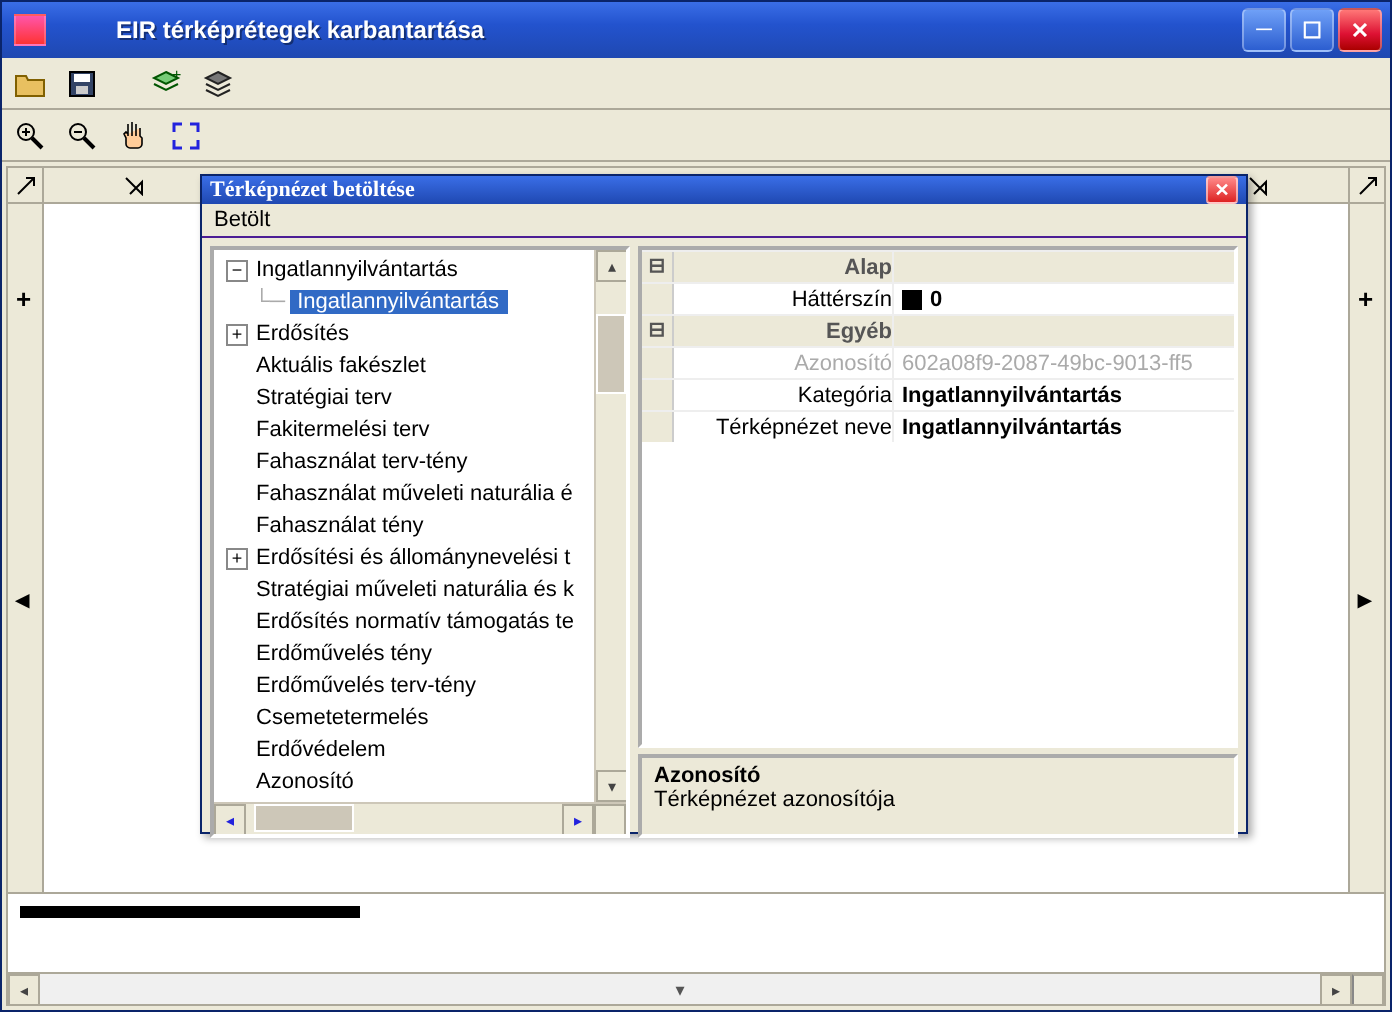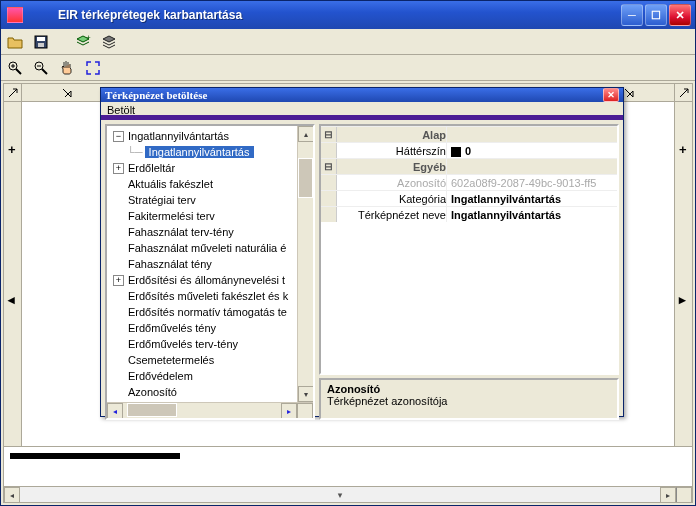--- a/index.html
+++ b/index.html
@@ -33,21 +33,21 @@
   .bottom-scroll { height:16px; display:flex; background:#ece9d8; border-top:1px solid #aca899;}
   .scroll-btn { width:16px; height:16px; background:#ece9d8; border:1px solid #aca899; display:flex; align-items:center; justify-content:center; font-size:8px; color:#444;}
   .scroll-track { flex:1; background:#f0f0f0; position:relative; display:flex; align-items:center; justify-content:center; font-size:9px; color:#555;}
   .right-strip { width:18px; background:#ece9d8; border-left:1px solid #aca899; position:relative;}
 
   
   .dialog { position:absolute; left:99px; top:86px; width:524px; height:330px; border:1px solid #0a246a; background:#ece9d8; box-shadow:2px 2px 4px #0005; display:flex; flex-direction:column;}
   .dlg-title { height:20px; background:linear-gradient(#3a6ee7,#1f48b1); color:#fff; font-weight:bold; font-size:11px; display:flex; align-items:center; padding:0 4px;font-family:Liberation Serif, serif;}
   .dlg-title span { flex:1;}
   .dlg-close { width:16px; height:14px; background:linear-gradient(#f88,#d22); border:1px solid #fff8; border-radius:2px; display:flex; align-items:center; justify-content:center; color:#fff; font-size:9px; cursor:default;}
-  .dlg-menu { height:18px; background:#ece9d8; border-bottom:5px solid #4c1d95; padding:2px 6px; font-size:11px;}
+  .dlg-menu { height:18px; background:#ece9d8; border-bottom:1px solid #4c1d95; padding:2px 6px; font-size:11px;}
   .dlg-body { flex:1; display:flex; }
   
   .tree-panel { width:210px; border:2px inset #fff; background:#fff; margin:4px 2px 4px 4px; position:relative; overflow:hidden; display:flex; flex-direction:column;}
   .tree-inner { flex:1; overflow:hidden; padding:2px 0 2px 4px;}
   .tree ul { list-style:none; padding:0 0 0 14px; margin:0;}
   .tree > ul { padding-left:2px;}
   .node { white-space:nowrap; height:16px; display:flex; align-items:center; font-size:11px; color:#000;}
   .expander { width:11px; height:11px; border:1px solid #888; display:inline-flex; align-items:center; justify-content:center; font-size:9px; line-height:9px; margin-right:4px; background:#fff; color:#000;}
   .expander.blank { border:none; background:transparent;}
   .branch-line { color:#aaa; margin-right:2px;}
@@ -214,21 +214,21 @@
                     <div class="node">
                       <span class="branch-line">└─</span>
                       <span class="selected">Ingatlannyilvántartás</span>
                     </div>
                   </li>
               </ul>
             </li>
             <li>
                 <div class="node">
                   <span class="expander">+</span>
-                  <span>Erdőleltár</span>
+                  <span>Erdősítés</span>
                 </div>
               </li>
             <li>
                 <div class="node">
                   <span class="expander blank"></span>
                   <span>Aktuális fakészlet</span>
                 </div>
               </li>
             <li>
                 <div class="node">
@@ -262,21 +262,21 @@
               </li>
             <li>
                 <div class="node">
                   <span class="expander">+</span>
                   <span>Erdősítési és állománynevelési t</span>
                 </div>
               </li>
             <li>
                 <div class="node">
                   <span class="expander blank"></span>
-                  <span>Erdősítés műveleti fakészlet és k</span>
+                  <span>Stratégiai műveleti naturália és k</span>
                 </div>
               </li>
             <li>
                 <div class="node">
                   <span class="expander blank"></span>
                   <span>Erdősítés normatív támogatás te</span>
                 </div>
               </li>
             <li>
                 <div class="node">

